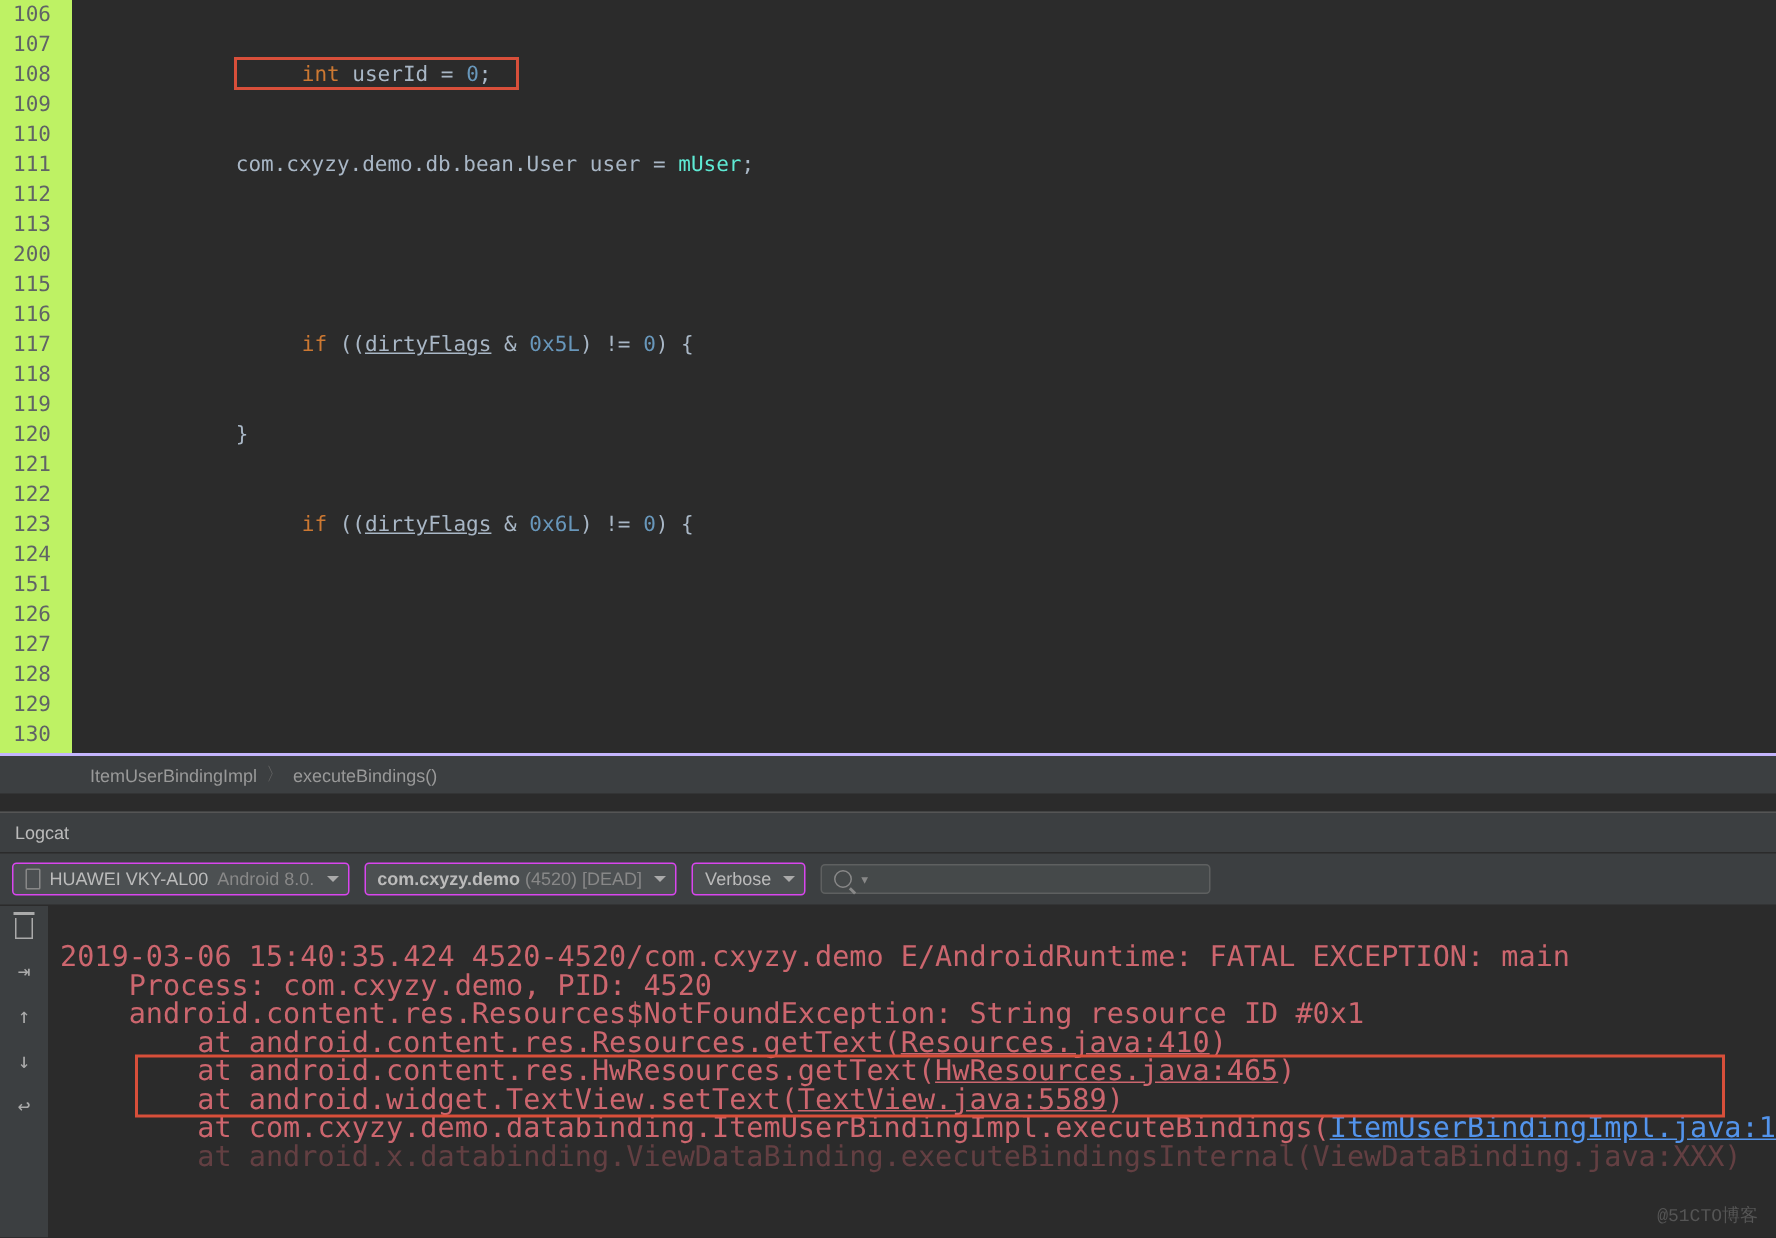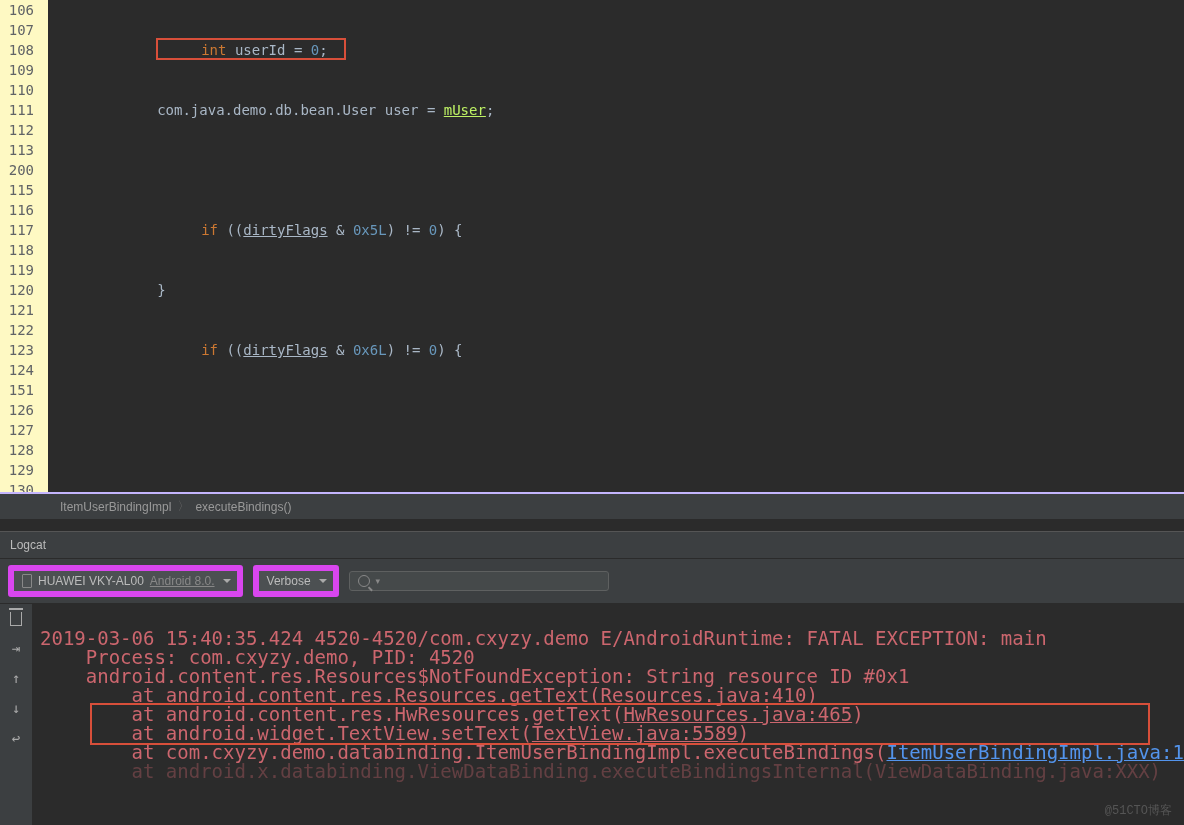--- a/index.html
+++ b/index.html
@@ -14,42 +14,42 @@
   display: flex;
   flex-direction: column;
 }
 .editor-area {
   display: flex;
   flex: 1 1 auto;
   overflow: hidden;
   background: #2b2b2b;
 }
 .gutter {
-  background: #fef9c3;
+  background: #bef264;
   color: #606366;
   text-align: right;
   padding: 0 14px 0 6px;
   user-select: none;
   font-size: 14px;
   line-height: 20px;
   min-width: 48px;
 }
 .gutter .ln { height: 20px; }
 .code {
   flex: 1;
   padding-left: 8px;
   line-height: 20px;
   font-size: 14px;
   white-space: pre;
   position: relative;
 }
 .code .line { height: 20px; position: relative; }
 .kw { color: #cc7832; padding-left: 44px; }
 .num { color: #6897bb; }
-.fld { color: #bef264; text-decoration: underline; }
+.fld { color: #5eead4; }
 .ul { text-decoration: underline; }
 .highlight-box {
   border: 2px solid #d84f3a;
   position: absolute;
   pointer-events: none;
 }
 .breadcrumb {
   background: #3c3f41;
   color: #999;
   font-family: -apple-system, "Segoe UI", sans-serif;
@@ -76,31 +76,31 @@
   gap: 10px;
   align-items: center;
   padding: 6px 8px;
   border-top: 1px solid #2b2b2b;
   border-bottom: 1px solid #2b2b2b;
   font-family: -apple-system, "Segoe UI", sans-serif;
   font-size: 12px;
 }
 .dropdown {
   background: #4c5052;
-  border: 6px solid #d946ef;
+  border: 1px solid #d946ef;
   border-radius: 3px;
   color: #bbb;
   padding: 3px 22px 3px 8px;
   position: relative;
   cursor: pointer;
   display: flex;
   align-items: center;
   gap: 6px;
 }
-.dropdown .dim { color: #888; text-decoration: underline; }
+.dropdown .dim { color: #888; }
 .dropdown::after {
   content: "";
   position: absolute;
   right: 6px; top: 50%;
   transform: translateY(-50%);
   border: 4px solid transparent;
   border-top-color: #aaa;
   margin-top: 2px;
 }
 .device-icon {
@@ -211,21 +211,21 @@
       <div class="ln">127</div>
       <div class="ln">128</div>
       <div class="ln">129</div>
       <div class="ln">130</div>
       <div class="ln">131</div>
     </div>
   <div class="code">
     <div class="line"><span>            </span><span class="kw">int</span><span> userId = </span><span class="num">0</span><span>;</span>
       <div class="highlight-box" style="left:100px;top:-2px;width:190px;height:22px;"></div>
     </div>
-    <div class="line"><span>            </span><span>com.java.demo.db.bean.User user = </span><span class="fld">mUser</span><span>;</span></div>
+    <div class="line"><span>            </span><span>com.cxyzy.demo.db.bean.User user = </span><span class="fld">mUser</span><span>;</span></div>
     <div class="line"></div>
     <div class="line"><span>            </span><span class="kw">if</span><span> ((</span><span class="ul">dirtyFlags</span><span> &amp; </span><span class="num">0x5L</span><span>) != </span><span class="num">0</span><span>) {</span></div>
     <div class="line"><span>            </span><span>}</span></div>
     <div class="line"><span>            </span><span class="kw">if</span><span> ((</span><span class="ul">dirtyFlags</span><span> &amp; </span><span class="num">0x6L</span><span>) != </span><span class="num">0</span><span>) {</span></div>
     <div class="line"></div>
     <div class="line"></div>
     
     
     
     
@@ -253,20 +253,23 @@
   <span>executeBindings()</span>
 </div>
 
 <div class="logcat-label">Logcat</div>
 
 <div class="logcat-toolbar">
   <div class="dropdown">
     <span class="device-icon"></span>
     <span>HUAWEI VKY-AL00</span>
     <span class="dim">Android 8.0.</span>
+  </div>
+  <div class="dropdown">
+    <span><b>com.cxyzy.demo</b><span class="dim"> (4520) [DEAD]</span></span>
   </div>
   <div class="dropdown">
     <span>Verbose</span>
   </div>
   <div class="searchbox">
     <span class="search-icon"></span>
     <span style="color:#888;font-size:9px">▾</span>
   </div>
 </div>
 

